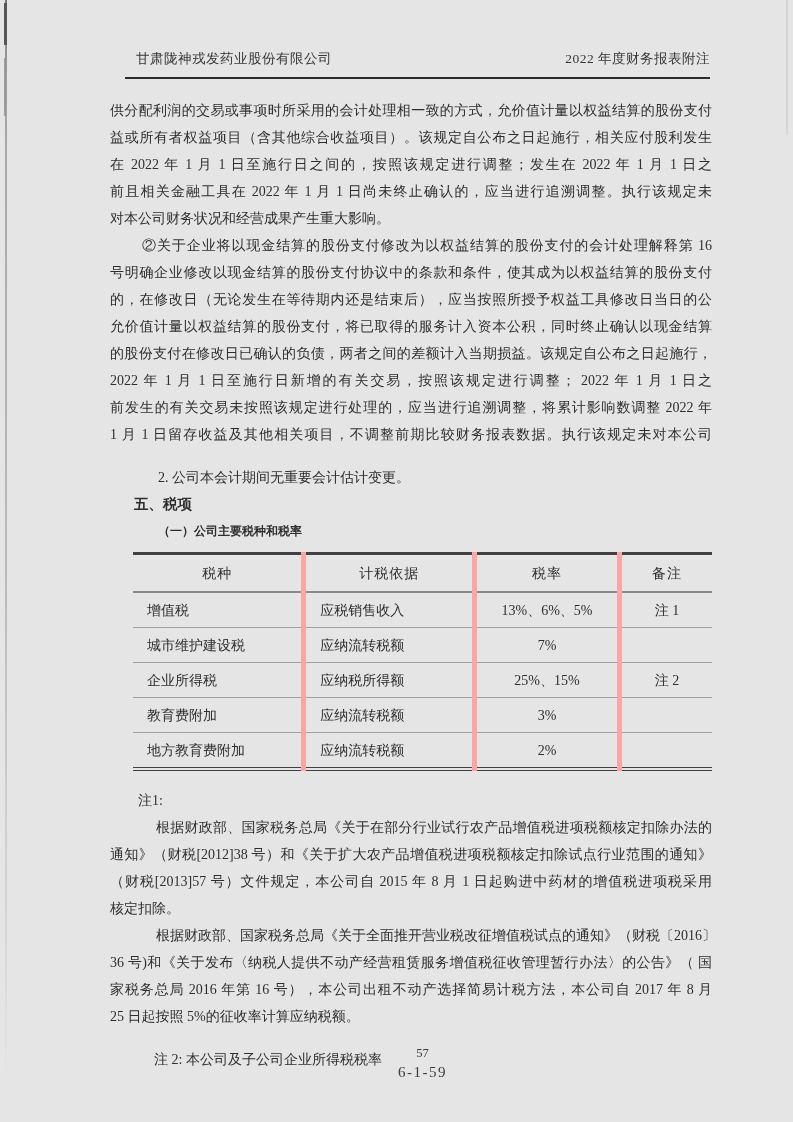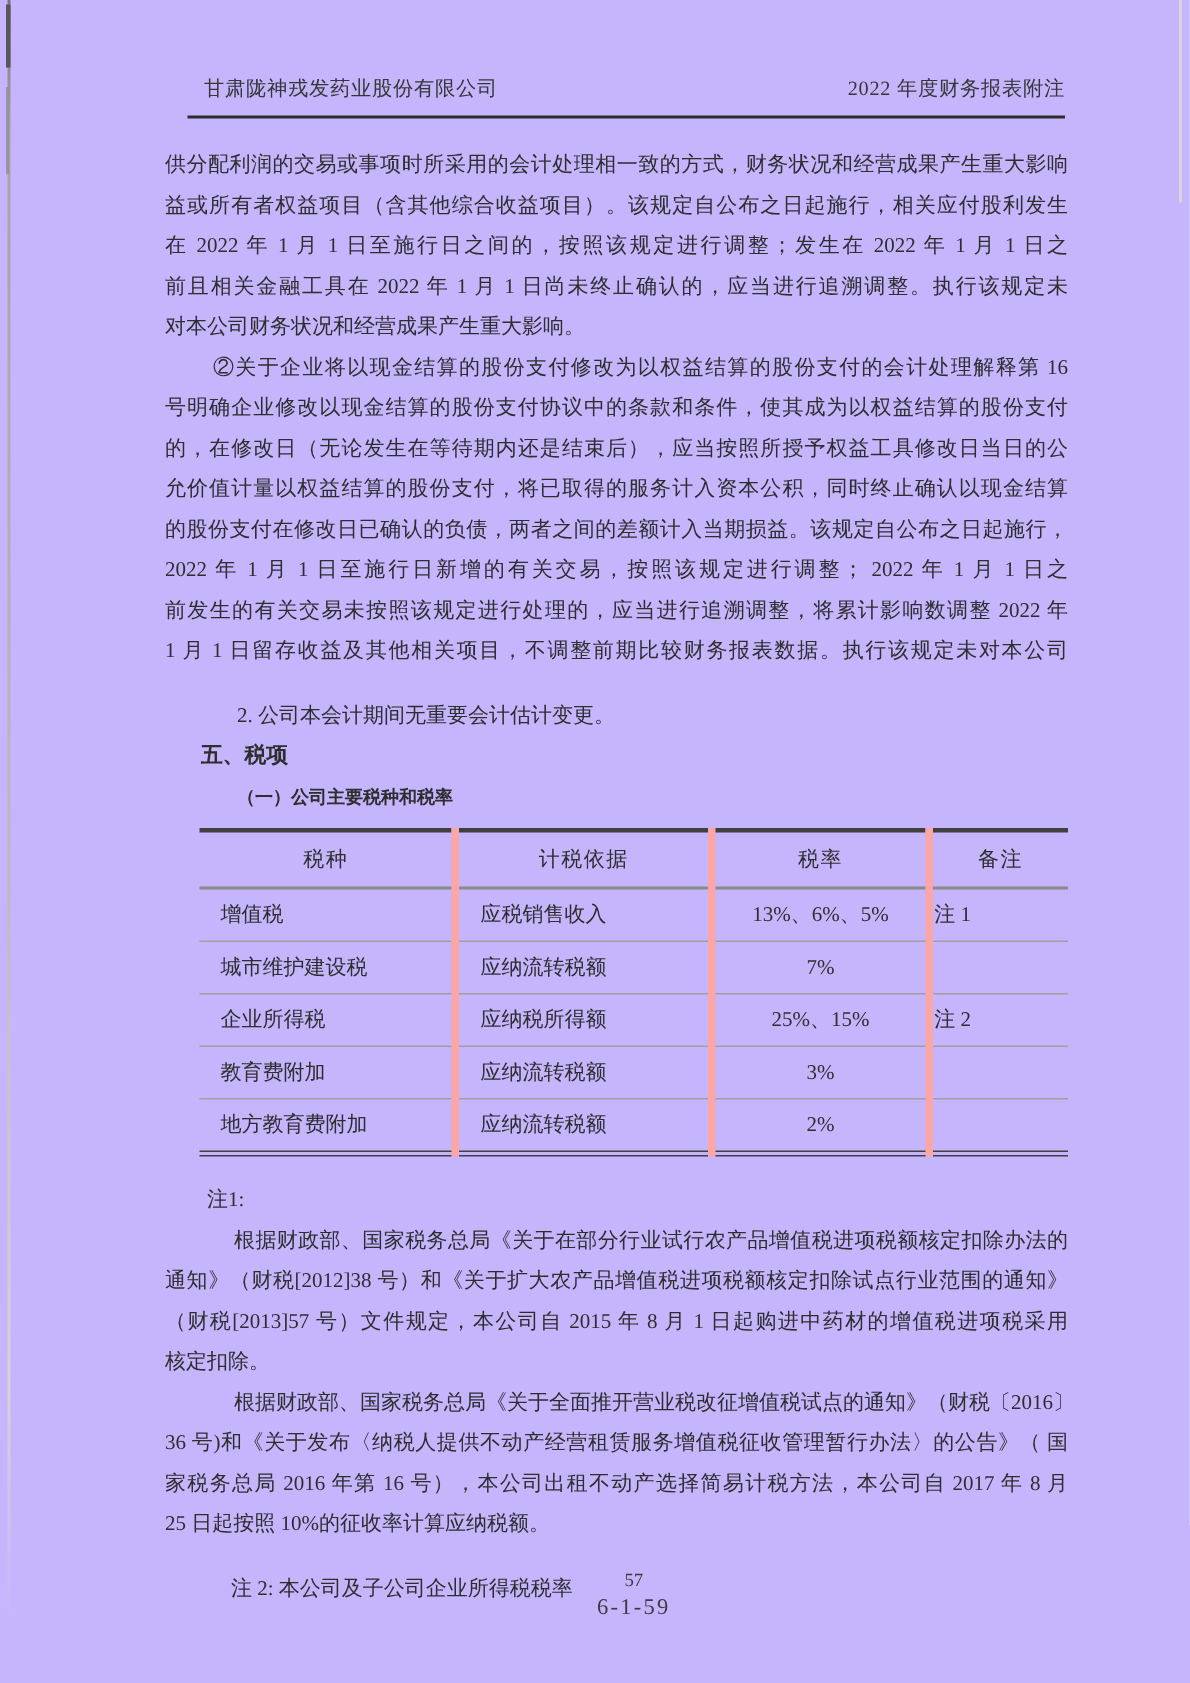--- a/index.html
+++ b/index.html
@@ -3,21 +3,21 @@
 <meta charset="utf-8">
 <style>
   html,body { margin:0; padding:0; }
   body {
     width:793px; height:1122px;
     background:#ffffff;
     font-family:"Liberation Serif","DejaVu Serif",serif;
   }
   .page {
     position:relative; width:793px; height:1122px;
-    background:#c4b5fd; overflow:hidden; color:#2e2e2e;
+    background:#e5e5e5; overflow:hidden; color:#2e2e2e;
   }
   
   .scan-left-line {
     position:absolute; left:5px; top:0; width:2px; height:1085px;
     background:linear-gradient(to bottom,#77777c 0,#a4a4a8 8%,#bcbcc0 55%,#d5d5d8 85%,rgba(221,221,223,0) 100%);
   }
   .scan-left-mark { position:absolute; left:4px; top:3px; width:3px; height:42px; background:#55555a; }
   .scan-left-mark2 { position:absolute; left:4px; top:58px; width:2px; height:58px; background:#8f8f95; opacity:.8; }
   .scan-right-line { position:absolute; right:5px; top:0; width:2px; height:135px; background:#d6d6d9; }
 
@@ -59,21 +59,21 @@
   table.tax th {
     font-weight:normal; height:34px; text-align:center;
     border-bottom:2px solid #8a8a8a; letter-spacing:1px;
   }
   table.tax td { height:32px; border-bottom:1px solid #a0a0a0; }
   table.tax th:not(:last-child), table.tax td:not(:last-child) { border-right:5px solid #fca5a5; }
   table.tax tbody tr:last-child td { border-bottom:none; }
   table.tax td.c0 { padding-left:14px; }
   table.tax td.c1 { padding-left:14px; }
   table.tax td.c2 { text-align:center; }
-  table.tax td.c3 { text-align:left; }
+  table.tax td.c3 { text-align:center; }
 
   
   .footer-page-number {
     position:absolute; top:1046px; left:0; width:100%;
     text-align:center; font-size:12.5px; color:#3c3c3c; transform:translateX(26px);
   }
   .footer-doc-code {
     position:absolute; top:1064px; left:0; width:100%;
     text-align:center; font-size:15px; letter-spacing:1.5px; color:#3c3c3c; transform:translateX(26px);
   }
@@ -87,21 +87,21 @@
   <div class="scan-left-mark2"></div>
   <div class="scan-right-line"></div>
 
   <div class="page-header">
     <span class="company">甘肃陇神戎发药业股份有限公司</span>
     <span class="doc-title">2022 年度财务报表附注</span>
   </div>
 
   <div class="doc-body">
     <div class="para first-cont">
-        <div class="tline">供分配利润的交易或事项时所采用的会计处理相一致的方式，财务状况和经营成果产生重大影响</div>
+        <div class="tline">供分配利润的交易或事项时所采用的会计处理相一致的方式，允价值计量以权益结算的股份支付</div>
         <div class="tline">益或所有者权益项目（含其他综合收益项目）。该规定自公布之日起施行，相关应付股利发生</div>
         <div class="tline">在 2022 年 1 月 1 日至施行日之间的，按照该规定进行调整；发生在 2022 年 1 月 1 日之</div>
         <div class="tline">前且相关金融工具在 2022 年 1 月 1 日尚未终止确认的，应当进行追溯调整。执行该规定未</div>
         <div class="tline last">对本公司财务状况和经营成果产生重大影响。</div>
       </div>
     <div class="para indent-body">
         <div class="tline">②关于企业将以现金结算的股份支付修改为以权益结算的股份支付的会计处理解释第 16</div>
         <div class="tline">号明确企业修改以现金结算的股份支付协议中的条款和条件，使其成为以权益结算的股份支付</div>
         <div class="tline">的，在修改日（无论发生在等待期内还是结束后），应当按照所授予权益工具修改日当日的公</div>
         <div class="tline">允价值计量以权益结算的股份支付，将已取得的服务计入资本公积，同时终止确认以现金结算</div>
@@ -168,21 +168,21 @@
       <div class="para indent-note">
           <div class="tline">根据财政部、国家税务总局《关于在部分行业试行农产品增值税进项税额核定扣除办法的</div>
           <div class="tline">通知》（财税[2012]38 号）和《关于扩大农产品增值税进项税额核定扣除试点行业范围的通知》</div>
           <div class="tline">（财税[2013]57 号）文件规定，本公司自 2015 年 8 月 1 日起购进中药材的增值税进项税采用</div>
           <div class="tline last">核定扣除。</div>
         </div>
       <div class="para indent-note">
           <div class="tline">根据财政部、国家税务总局《关于全面推开营业税改征增值税试点的通知》（财税〔2016〕</div>
           <div class="tline">36 号)和《关于发布〈纳税人提供不动产经营租赁服务增值税征收管理暂行办法〉的公告》（ 国</div>
           <div class="tline">家税务总局 2016 年第 16 号），本公司出租不动产选择简易计税方法，本公司自 2017 年 8 月</div>
-          <div class="tline last">25 日起按照 10%的征收率计算应纳税额。</div>
+          <div class="tline last">25 日起按照 5%的征收率计算应纳税额。</div>
         </div>
       <div class="line note2-line">注 2: 本公司及子公司企业所得税税率</div>
     </div>
   </div>
 
   <div class="footer-page-number">57</div>
   <div class="footer-doc-code">6-1-59</div>
 </div>
 
 </body></html>

